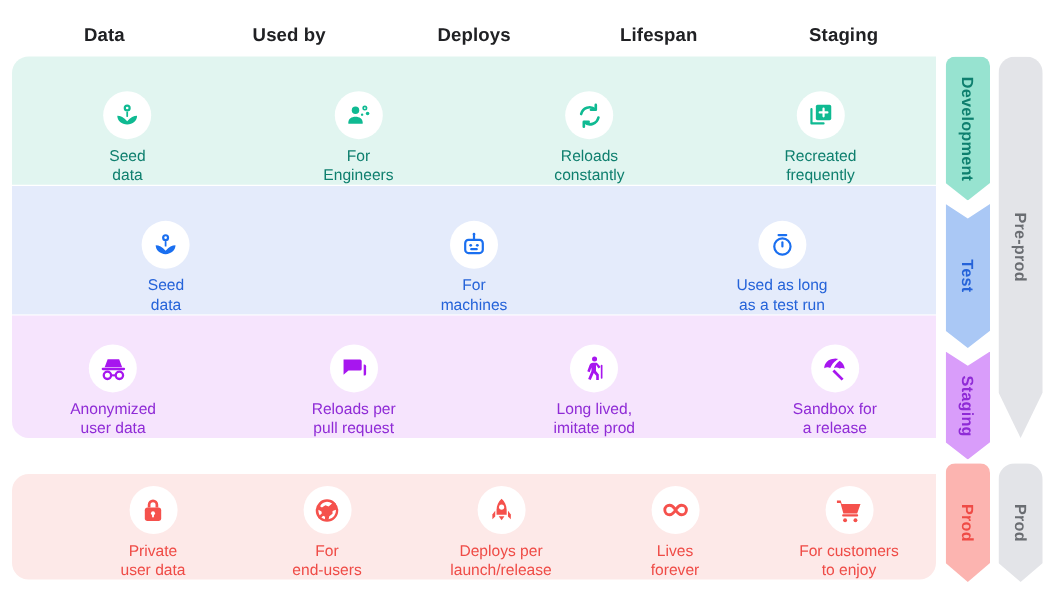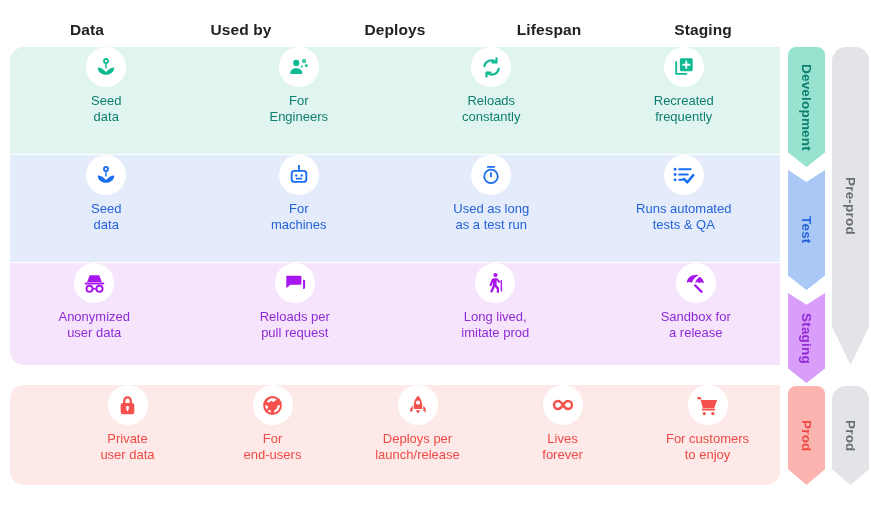--- a/index.html
+++ b/index.html
@@ -16,29 +16,29 @@
   .headers{position:absolute;left:10px;top:14px;width:770px;height:32px;display:flex;}
   .header-cell{
     flex:1 1 0;text-align:center;
     font-size:15.5px;font-weight:700;color:#202124;
     letter-spacing:.1px;line-height:32px;
   }
 
   
   .band{
     position:absolute;left:10px;width:770px;
-    display:flex;align-items:flex-start;
+    display:flex;align-items:flex-end;
     box-sizing:border-box;
   }
   .band.dev    {top:47px; height:107px; background:#e1f5f0;
                 border-radius:14px 0 0 0;}
   .band.test   {top:155px;height:107px; background:#e4ebfb;}
   .band.staging{top:263px;height:102px; background:#f6e4fd;
                 border-radius:0 0 0 14px;gap:32px;}
-  .band.prod   {top:385px;height:100px; background:#fde9e8;
+  .band.prod   {top:395px;height:88px; background:#fde9e8;
                 border-radius:14px 0 14px 14px;padding-left:45px;}
 
   .cell{flex:1 1 0;display:flex;flex-direction:column;align-items:center;justify-content:center;}
   .puck{
     width:40px;height:40px;border-radius:50%;
     background:#ffffff;display:flex;align-items:center;justify-content:center;
     margin-bottom:6px;
   }
   .puck svg{display:block;}
   .cell-label{
@@ -200,35 +200,20 @@
         <svg width="22" height="22" viewBox="0 0 24 24" fill="none" stroke="#1a6ff0" stroke-width="2" stroke-linecap="round">
           <circle cx="12" cy="13.5" r="7.4"></circle>
           <path d="M12 9.8v3.7"></path>
           <path d="M8.5 3.2h7"></path>
         </svg>
       </div>
       <div class="cell-label">Used as long
 as a test run</div>
     </div>
 
-    <div class="cell">
-      <div class="puck">
-        <svg width="23" height="23" viewBox="0 0 24 24" fill="#1a6ff0">
-          <circle cx="3.2" cy="5.5" r="1.5"></circle>
-          <circle cx="3.2" cy="11" r="1.5"></circle>
-          <circle cx="3.2" cy="16.5" r="1.5"></circle>
-          <rect x="6.5" y="4.4" width="14" height="2.2" rx="1.1"></rect>
-          <rect x="6.5" y="9.9" width="11" height="2.2" rx="1.1"></rect>
-          <rect x="6.5" y="15.4" width="6" height="2.2" rx="1.1"></rect>
-          <path d="M12.5 15.6l3.4 3.6 6.3-7.6" fill="none" stroke="#1a6ff0" stroke-width="2.6" stroke-linecap="round" stroke-linejoin="round"></path>
-        </svg>
-      </div>
-      <div class="cell-label">Runs automated
-tests &amp; QA</div>
-    </div>
   </div>
 
   <div class="band staging">
 
     <div class="cell">
       <div class="puck">
         <svg width="23" height="23" viewBox="0 0 24 24" fill="#a716ef">
           <path d="M7 3.5h10l2.6 7H4.4z"></path>
           <rect x="1.8" y="11" width="20.4" height="2" rx="1"></rect>
           <circle cx="6.8" cy="17.5" r="3.2" fill="none" stroke="#a716ef" stroke-width="2"></circle>

